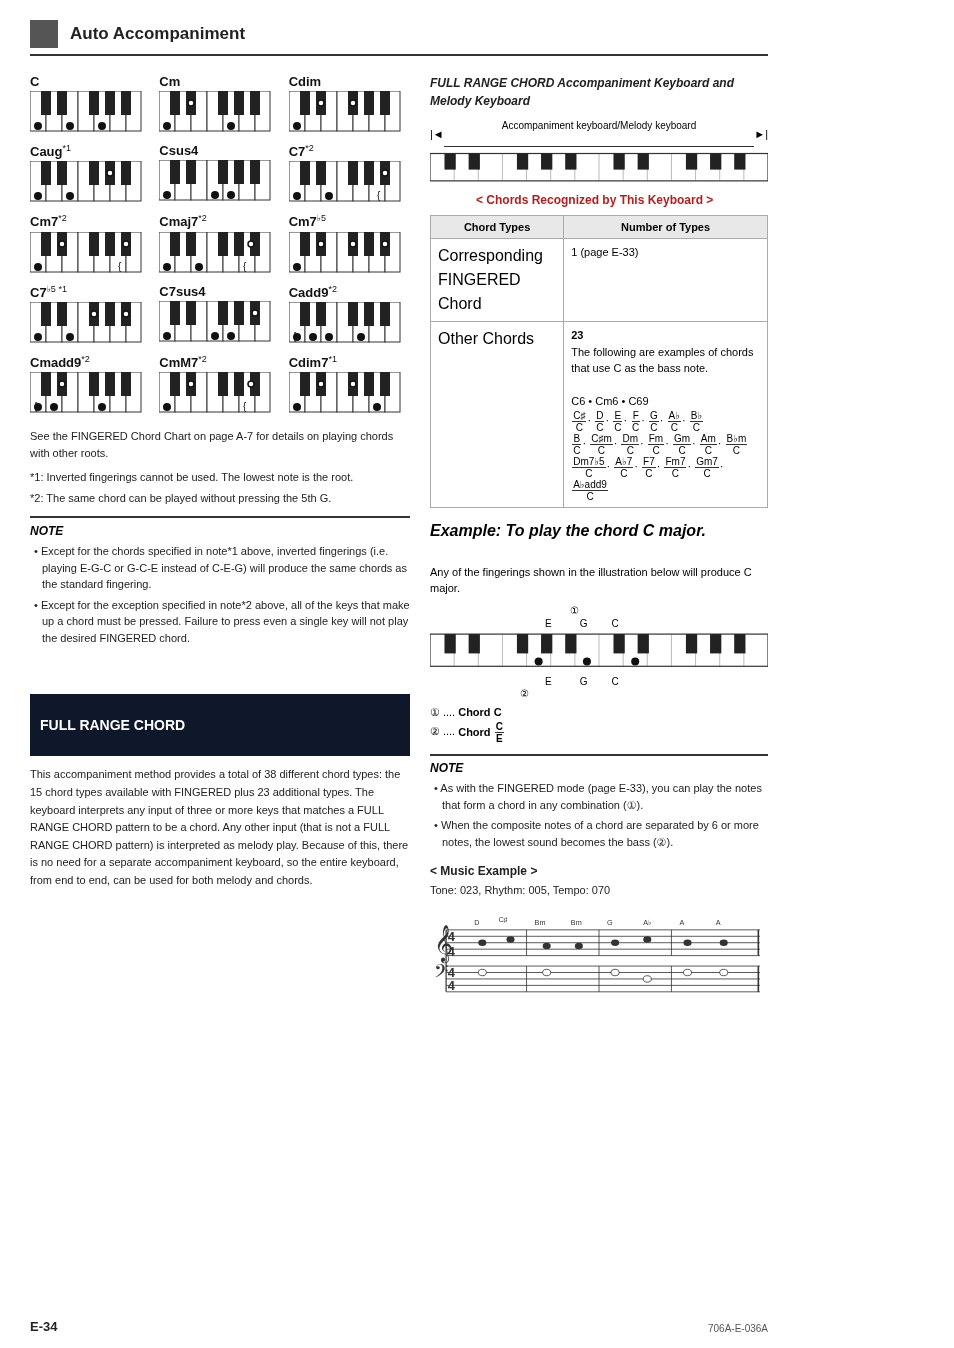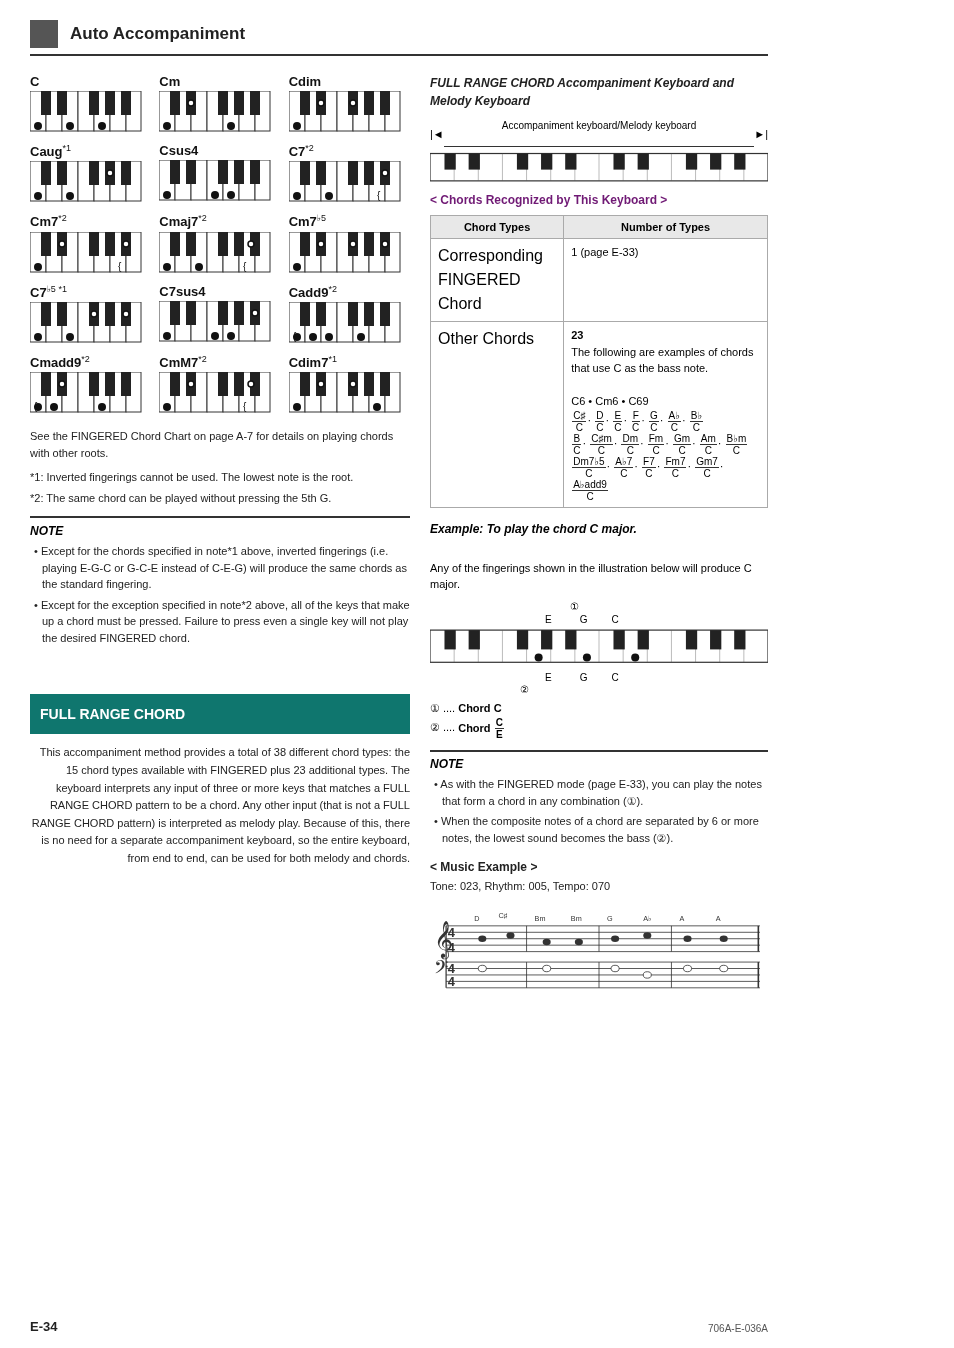--- a/index.html
+++ b/index.html
@@ -122,34 +122,33 @@
       font-size: 11px;
       line-height: 1.5;
       color: #222;
       padding-left: 12px;
       text-indent: -8px;
       margin-bottom: 4px;
     }
 
     
     .full-range-header {
-      background: #0f766e;
+      background: #0f172a;
       color: #fff;
       font-size: 14px;
       font-weight: bold;
-      padding: 12px 10px;
+      padding: 23px 10px;
       margin-bottom: 10px;
       margin-top: 48px;
     }
 
     .full-range-text {
       font-size: 11px;
       line-height: 1.6;
       color: #222;
-      text-align: right;
     }
 
     
     .page-number {
       position: absolute;
       bottom: 14px;
       left: 30px;
       font-size: 13px;
       font-weight: bold;
       color: #222;
@@ -176,22 +175,23 @@
     
     .accomp-keyboard {
       width: 100%;
       margin-bottom: 14px;
     }
 
     
     .chords-recognized-title {
       font-size: 12px;
       font-weight: bold;
-      color: #701a75;
+      color: #b91c1c;
       margin-bottom: 8px;
+      margin-left: 46px;
     }
 
     
     .chord-table {
       width: 100%;
       border-collapse: collapse;
       font-size: 11px;
       margin-bottom: 14px;
     }
 
@@ -213,21 +213,21 @@
     }
 
     .chord-table .cell-label {
       text-align: left;
       font-size: 16px;
     }
 
     .example-bold {
       font-style: italic;
       font-weight: bold;
-      font-size: 12px;
+      font-size: 16px;
       margin-bottom: 6px;
     }
 
     .example-text {
       font-size: 11px;
       line-height: 1.5;
       margin-bottom: 8px;
       margin-top: 24px;
     }
 

